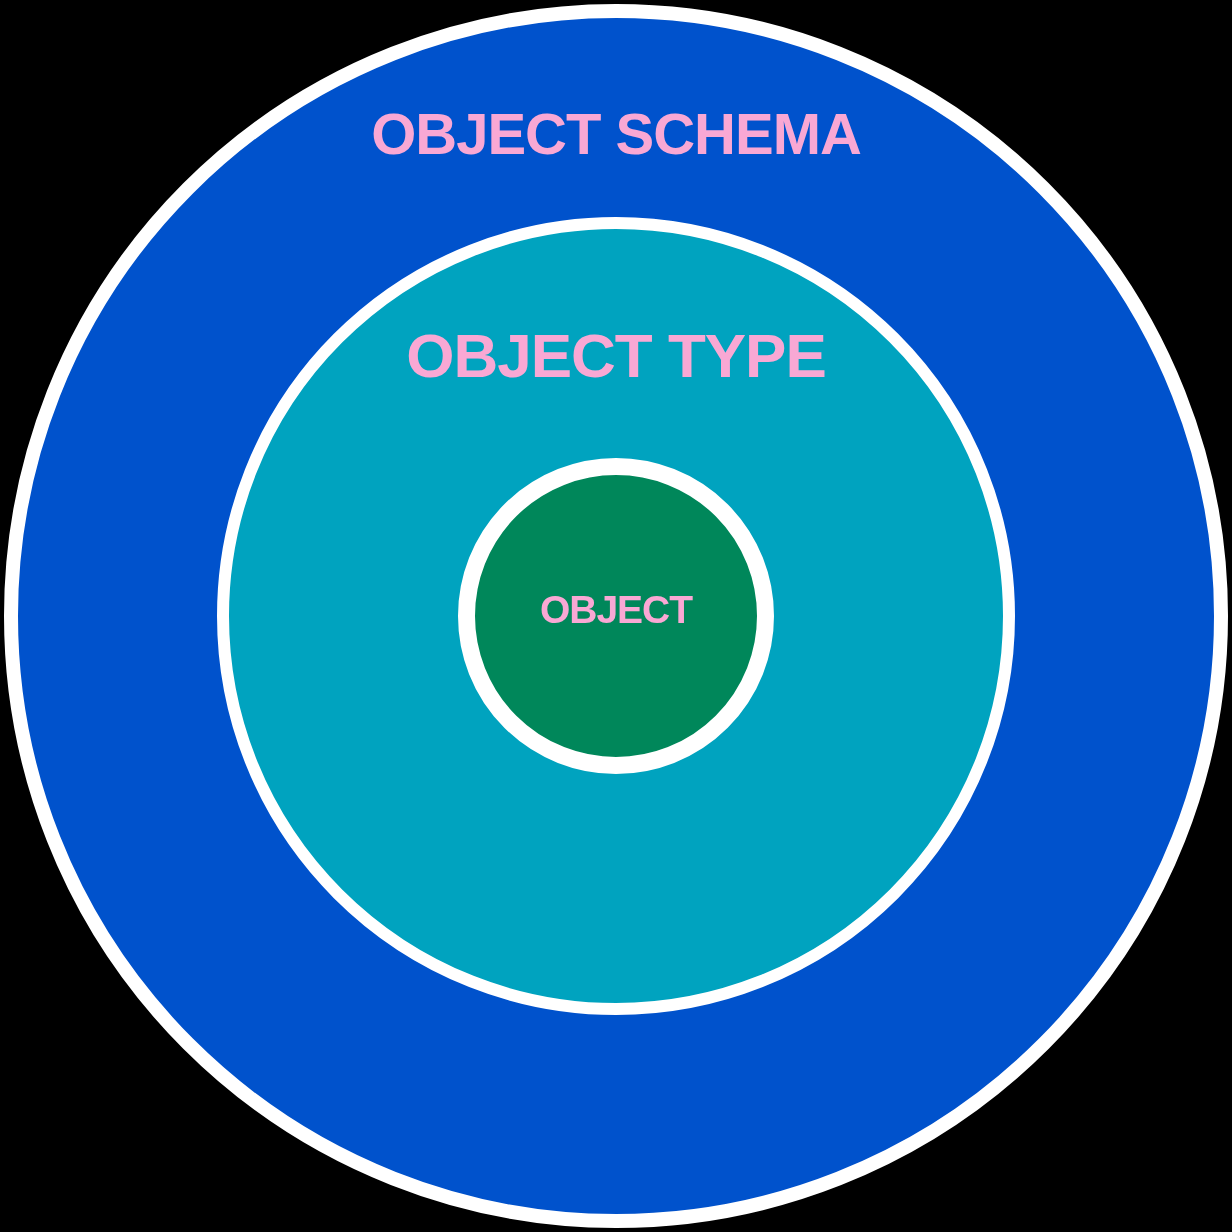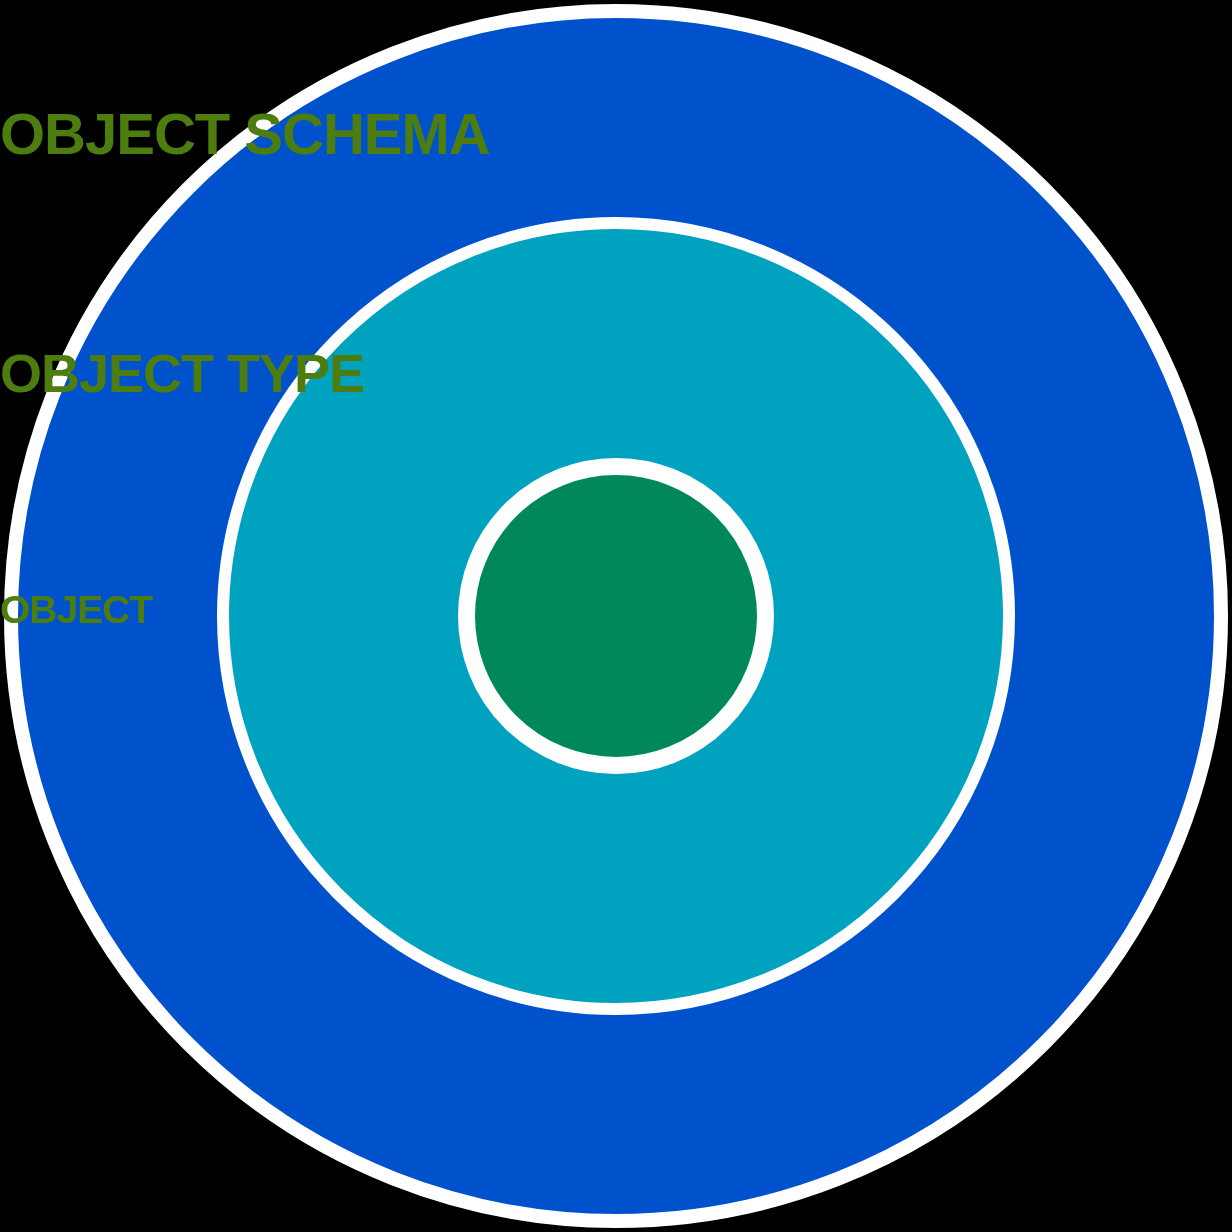--- a/index.html
+++ b/index.html
@@ -40,34 +40,34 @@
     left: 458px;
     top: 458px;
     width: 316px;
     height: 316px;
     border-width: 17px;
   }
   .ring-label {
     position: absolute;
     left: 0;
     width: 100%;
-    text-align: left;
-    color: #4d7c0f;
+    text-align: center;
+    color: #f9a8d4;
     font-weight: 800;
     letter-spacing: -1px;
     line-height: 1;
     white-space: nowrap;
   }
   .label-schema {
     top: 105px;
     font-size: 58px;
   }
   .label-type {
-    top: 346px;
-    font-size: 54px;
+    top: 325px;
+    font-size: 62px;
   }
   .label-object {
     top: 590px;
     font-size: 39px;
   }
 </style>
 </head>
 <body>
 
 <div class="canvas">

